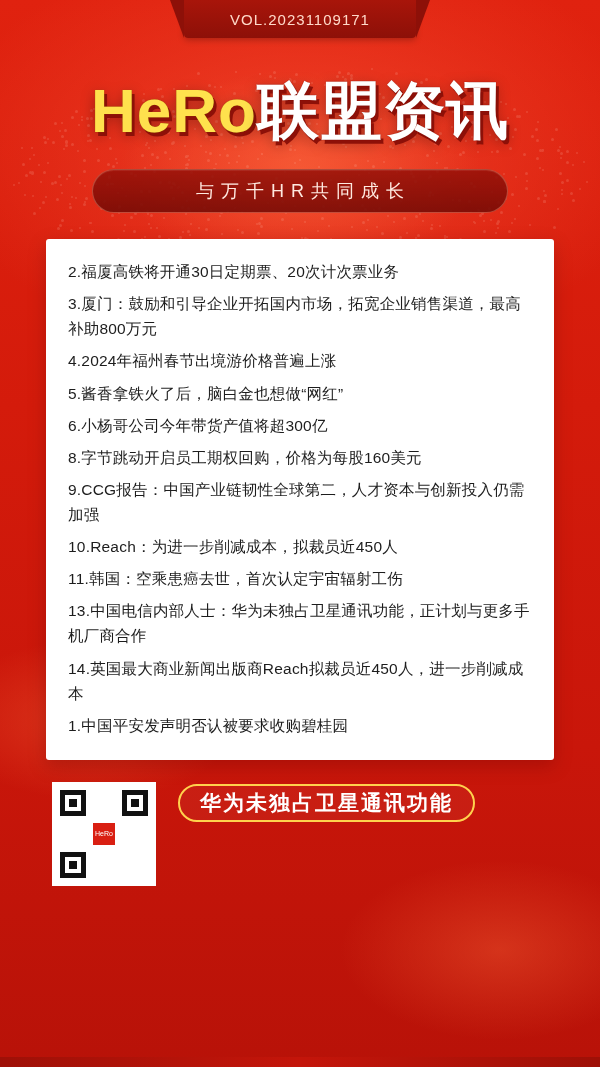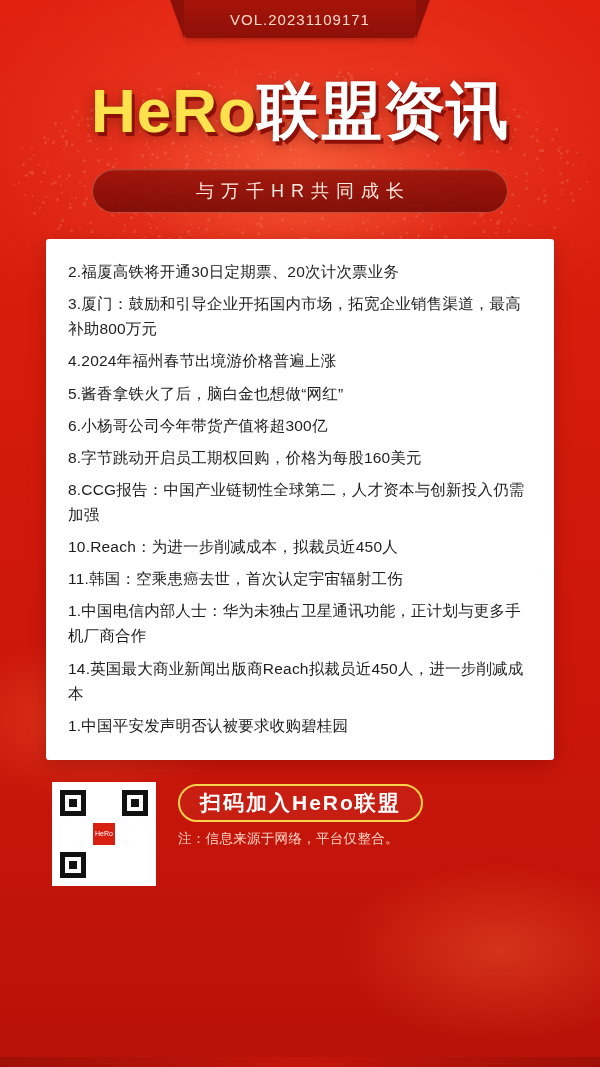--- a/index.html
+++ b/index.html
@@ -947,42 +947,41 @@
   <span>与万千HR共同成长</span>
 </div>
 
 <div class="card" id="news-card">
     <div class="news-item">2.福厦高铁将开通30日定期票、20次计次票业务</div>
     <div class="news-item">3.厦门：鼓励和引导企业开拓国内市场，拓宽企业销售渠道，最高补助800万元</div>
     <div class="news-item">4.2024年福州春节出境游价格普遍上涨</div>
     <div class="news-item">5.酱香拿铁火了后，脑白金也想做“网红”</div>
     <div class="news-item">6.小杨哥公司今年带货产值将超300亿</div>
     <div class="news-item">8.字节跳动开启员工期权回购，价格为每股160美元</div>
-    <div class="news-item">8.CCG报告：中国产业链韧性全球第二，人才资本与创新投入仍需加强</div>
+    <div class="news-item">9.CCG报告：中国产业链韧性全球第二，人才资本与创新投入仍需加强</div>
     <div class="news-item">10.Reach：为进一步削减成本，拟裁员近450人</div>
     <div class="news-item">11.韩国：空乘患癌去世，首次认定宇宙辐射工伤</div>
-    <div class="news-item">1.中国电信内部人士：华为未独占卫星通讯功能，正计划与更多手机厂商合作</div>
+    <div class="news-item">13.中国电信内部人士：华为未独占卫星通讯功能，正计划与更多手机厂商合作</div>
     <div class="news-item">14.英国最大商业新闻出版商Reach拟裁员近450人，进一步削减成本</div>
     <div class="news-item">1.中国平安发声明否认被要求收购碧桂园</div>
   </div>
 
 <div class="footer">
   <div class="qr">
     <div class="qr-inner">
       <span class="qr-eye tl">
           <i></i>
         </span>
       <span class="qr-eye tr">
           <i></i>
         </span>
       <span class="qr-eye bl">
           <i></i>
         </span>
       <span class="qr-logo">HeRo</span>
     </div>
   </div>
   <div class="footer-text">
-    <div class="cta-pill">扫码加入HeRo联盟</div>
-    <div class="footer-note">注：信息来源于网络，平台仅整合。</div>
+    <div class="cta-pill">华为未独占卫星通讯功能</div>
   </div>
 </div>
 
 <div class="bottom-bar"></div>
 
 </body></html>

